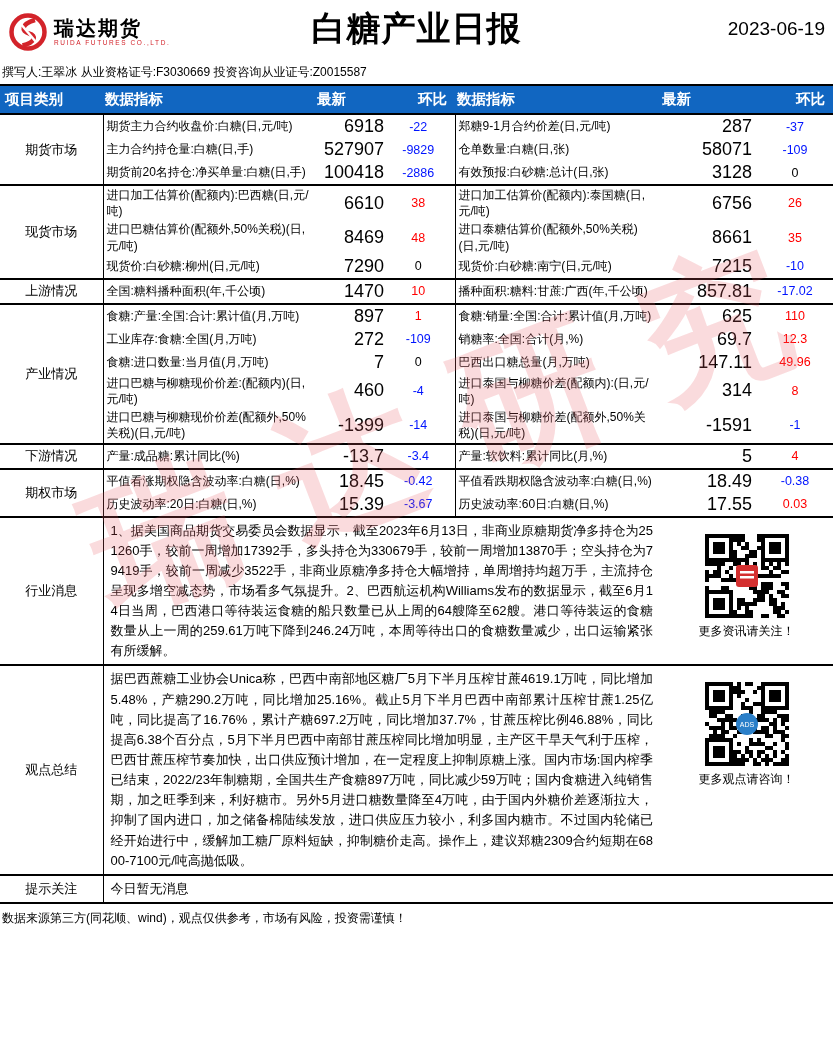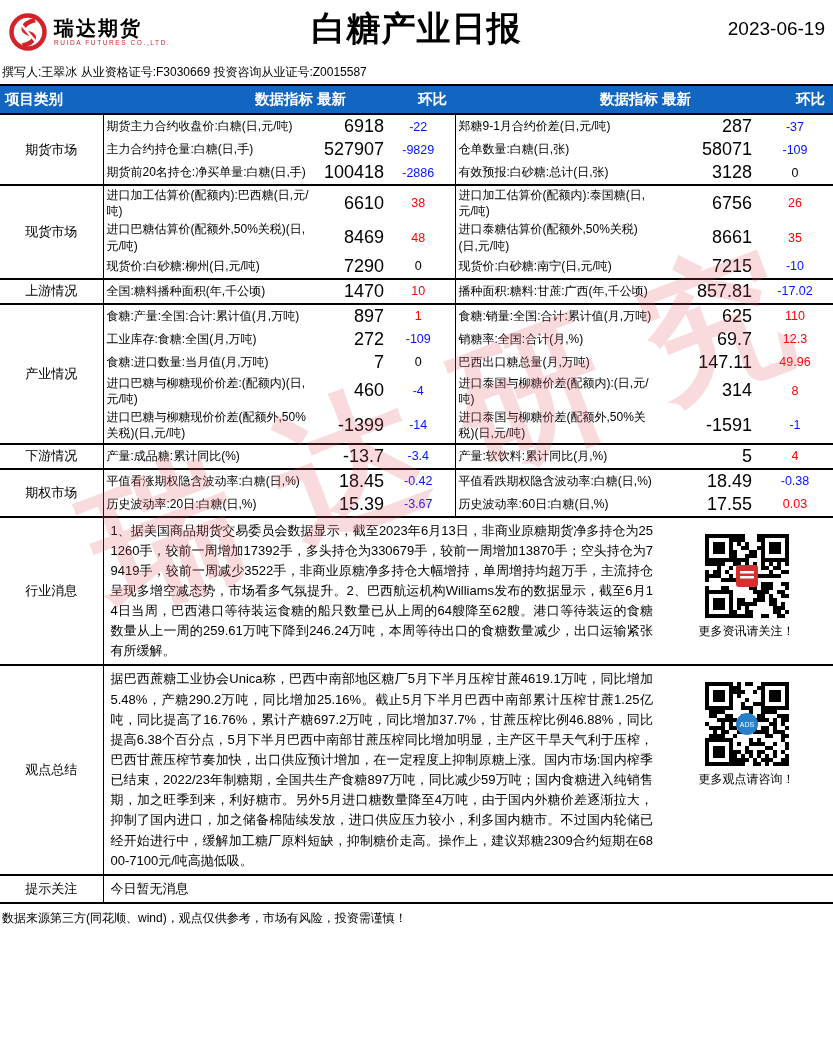--- a/index.html
+++ b/index.html
@@ -19,21 +19,21 @@
   .brand-en{font-size:6.5px;color:var(--brand-red);letter-spacing:1.6px;}
   .page-title{text-align:center;font-size:34px;font-weight:bold;padding-top:6px;letter-spacing:1px;}
   .page-date{position:absolute;right:8px;top:18px;font-size:19px;}
   .author-line{font-size:12px;margin:4px 0 3px 2px;}
   
   table.report{border-collapse:collapse;table-layout:fixed;width:833px;
     border-top:2px solid #000;border-bottom:2px solid #000;}
   thead th{background:var(--header-bg);color:#ffffff;font-size:14.5px;font-weight:bold;
     padding:4px 2px;height:26px;}
   th.h-cat{text-align:left;padding-left:5px;}
-  th.h-ind{text-align:right;}
+  th.h-ind{text-align:left;}
   th.h-latest{text-align:left;padding-right:14px;margin-top:8px;}
   th.h-chg{text-align:right;padding-right:8px;}
   td{font-size:12px;vertical-align:middle;padding:1px 3px;word-break:break-all;}
   tr.datarow{height:22px;}
   td.cat{text-align:center;border-right:1px solid #000;font-size:13px;padding:0 2px;}
   td.ind{text-align:left;line-height:1.35;}
   td.num{text-align:right;padding-right:8px;font-size:18px;}
   td.chg{text-align:center;font-size:12.5px;}
   td.chg-l{padding-right:13px;border-right:1px solid #000;}
   td.chg-r{padding-right:6px;margin-top:44px;}

